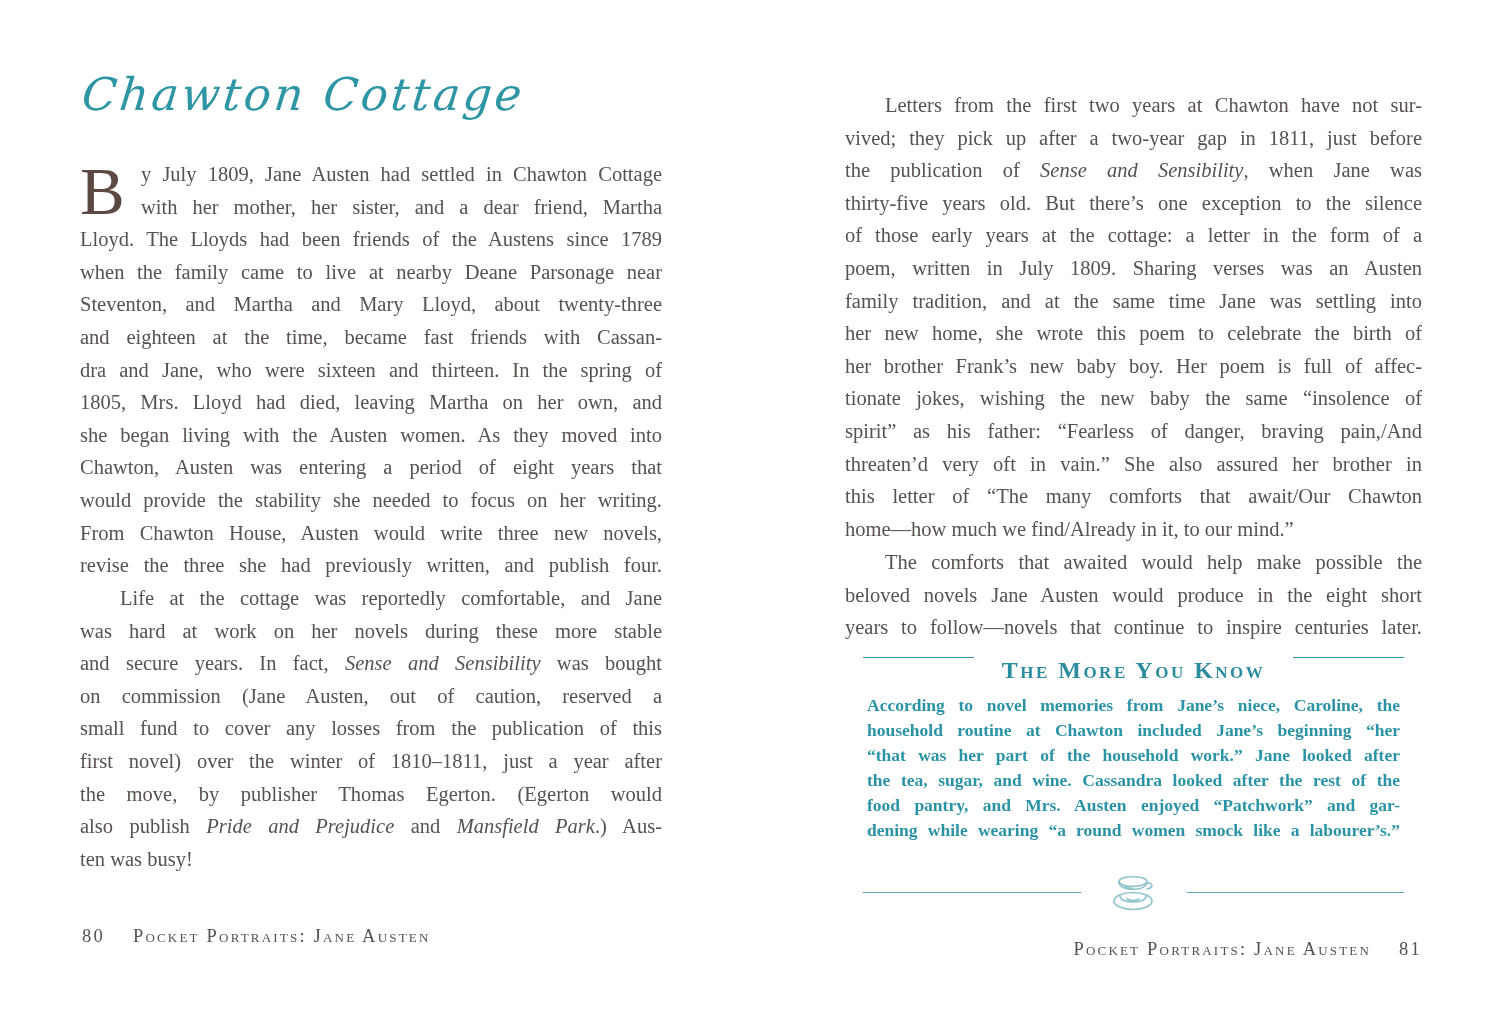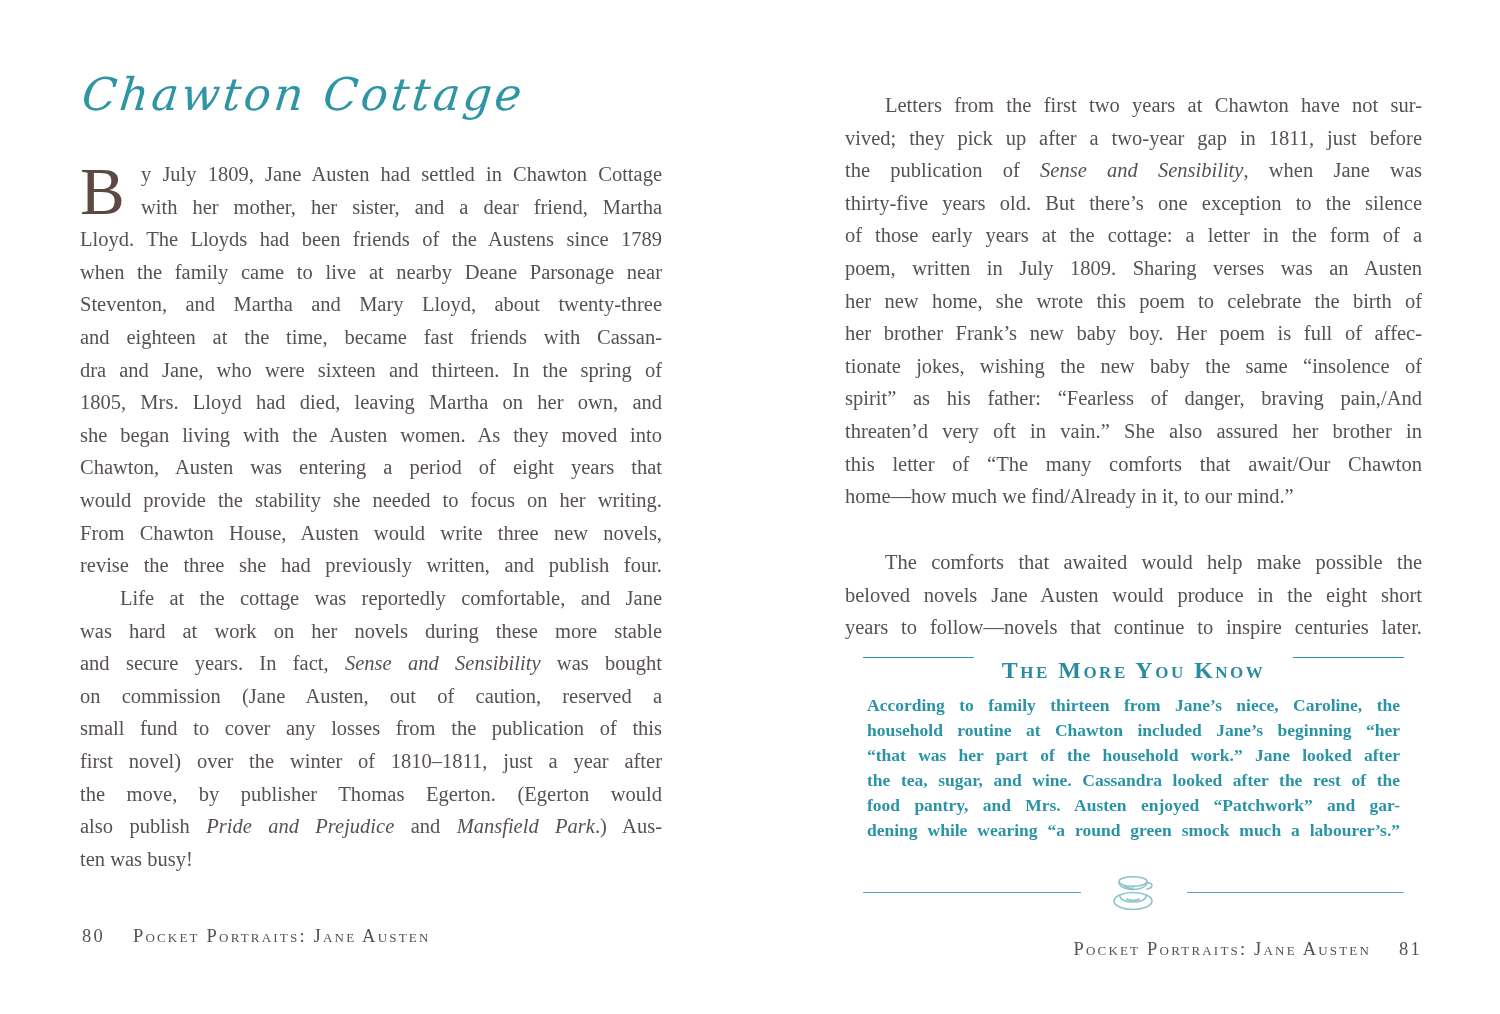--- a/index.html
+++ b/index.html
@@ -126,20 +126,21 @@
 
   <div class="page-col page-right">
 
     <div class="para p-right-1 ragged-last indent-first">
         <div class="line"><span>Letters from the first two years at Chawton have not sur-</span></div>
         <div class="line"><span>vived; they pick up after a two-year gap in 1811, just before</span></div>
         <div class="line"><span>the publication of </span><i>Sense and Sensibility</i><span>, when Jane was</span></div>
         <div class="line"><span>thirty-five years old. But there’s one exception to the silence</span></div>
         <div class="line"><span>of those early years at the cottage: a letter in the form of a</span></div>
         <div class="line"><span>poem, written in July 1809. Sharing verses was an Austen</span></div>
+        <div class="line"><span>family tradition, and at the same time Jane was settling into</span></div>
         <div class="line"><span>her new home, she wrote this poem to celebrate the birth of</span></div>
         <div class="line"><span>her brother Frank’s new baby boy. Her poem is full of affec-</span></div>
         <div class="line"><span>tionate jokes, wishing the new baby the same “insolence of</span></div>
         <div class="line"><span>spirit” as his father: “Fearless of danger, braving pain,/And</span></div>
         <div class="line"><span>threaten’d very oft in vain.” She also assured her brother in</span></div>
         <div class="line"><span>this letter of “The many comforts that await/Our Chawton</span></div>
         <div class="line"><span>home—how much we find/Already in it, to our mind.”</span></div>
       </div>
 
     <div class="para p-right-2 justify-last indent-first">
@@ -148,26 +149,26 @@
         <div class="line"><span>years to follow—novels that continue to inspire centuries later.</span></div>
       </div>
 
     <div class="callout-title-row">
       <div class="callout-rule"></div>
       <div class="callout-title">The More You Know</div>
       <div class="callout-rule"></div>
     </div>
 
     <div class="para callout-body justify-last">
-        <div class="line"><span>According to family thirteen from Jane’s niece, Caroline, the</span></div>
+        <div class="line"><span>According to novel memories from Jane’s niece, Caroline, the</span></div>
         <div class="line"><span>household routine at Chawton included Jane’s beginning “her</span></div>
         <div class="line"><span>“that was her part of the household work.” Jane looked after</span></div>
         <div class="line"><span>the tea, sugar, and wine. Cassandra looked after the rest of the</span></div>
         <div class="line"><span>food pantry, and Mrs. Austen enjoyed “Patchwork” and gar-</span></div>
-        <div class="line"><span>dening while wearing “a round green smock much a labourer’s.”</span></div>
+        <div class="line"><span>dening while wearing “a round women smock like a labourer’s.”</span></div>
       </div>
 
     <div class="callout-divider-row">
       <div class="callout-rule"></div>
       <div class="teacup-wrap">
         <svg width="54" height="44" viewBox="0 0 54 44" fill="none" xmlns="http://www.w3.org/2000/svg">
           <g stroke="#8FC3CC" stroke-width="1.6" fill="none" stroke-linecap="round">
             <ellipse cx="26" cy="31" rx="19" ry="8.5"></ellipse>
             <path d="M13 26 C13 34, 39 34, 39 26"></path>
             <path d="M12 12 C12 22, 40 22, 40 12"></path>

